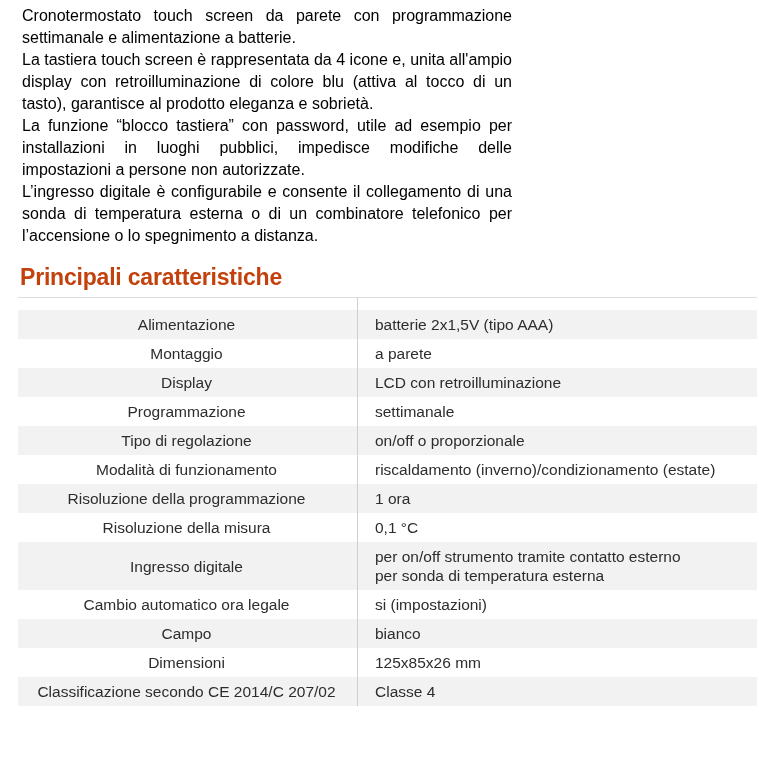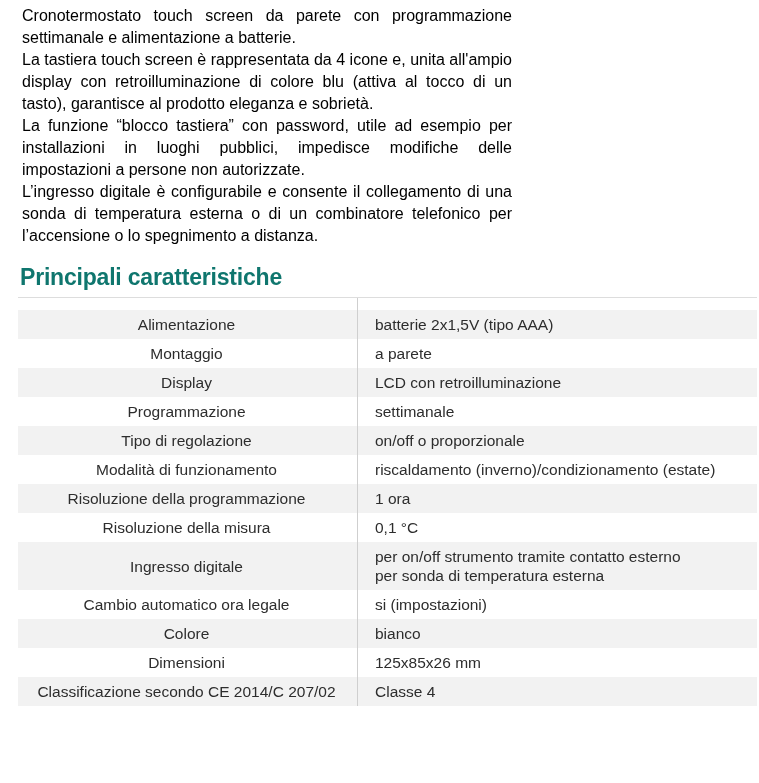--- a/index.html
+++ b/index.html
@@ -26,21 +26,21 @@
   .intro p { margin: 0; }
 
   .section-title {
     position: absolute;
     top: 262px;
     left: 20px;
     margin: 0;
     font-size: 23px;
     line-height: 30px;
     font-weight: 700;
-    color: #0f766e;
+    color: #c2410c;
     letter-spacing: -0.2px;
   }
 
   .spec {
     position: absolute;
     top: 297px;
     left: 18px;
     width: 739px;
     border-top: 1px solid #dddddd;
     padding-top: 12px;
@@ -142,21 +142,21 @@
     <td class="spec-value">per on/off strumento tramite contatto esterno
 per sonda di temperatura esterna</td>
   </tr>
 
   <tr>
     <td class="spec-label">Cambio automatico ora legale</td>
     <td class="spec-value">si (impostazioni)</td>
   </tr>
 
   <tr>
-    <td class="spec-label">Colore</td>
+    <td class="spec-label">Campo</td>
     <td class="spec-value">bianco</td>
   </tr>
 
   <tr>
     <td class="spec-label">Dimensioni</td>
     <td class="spec-value">125x85x26 mm</td>
   </tr>
 
   <tr>
     <td class="spec-label">Classificazione secondo CE 2014/C 207/02</td>

